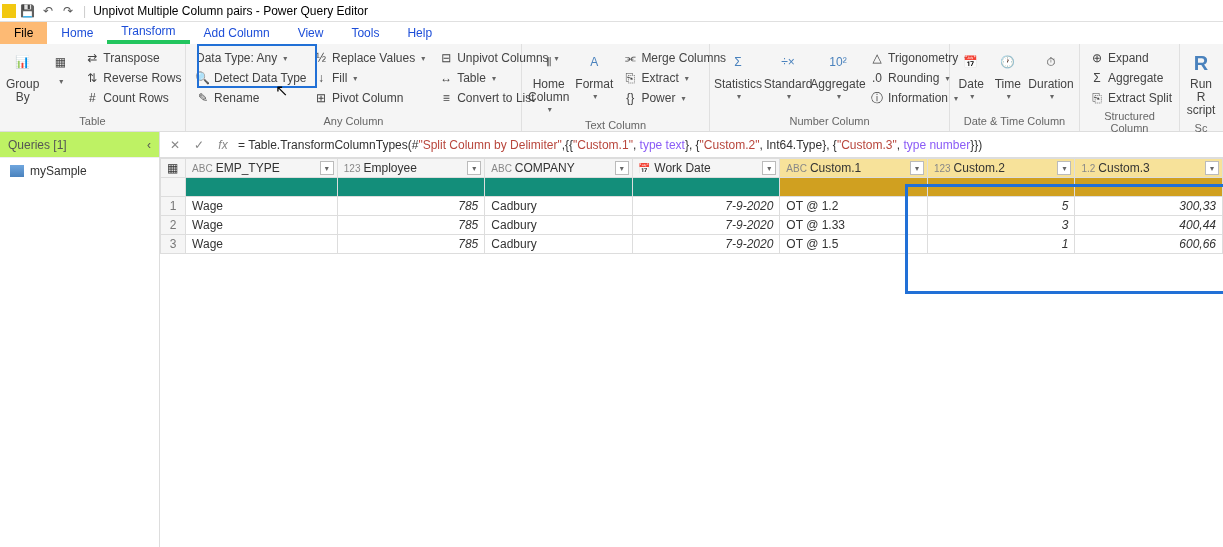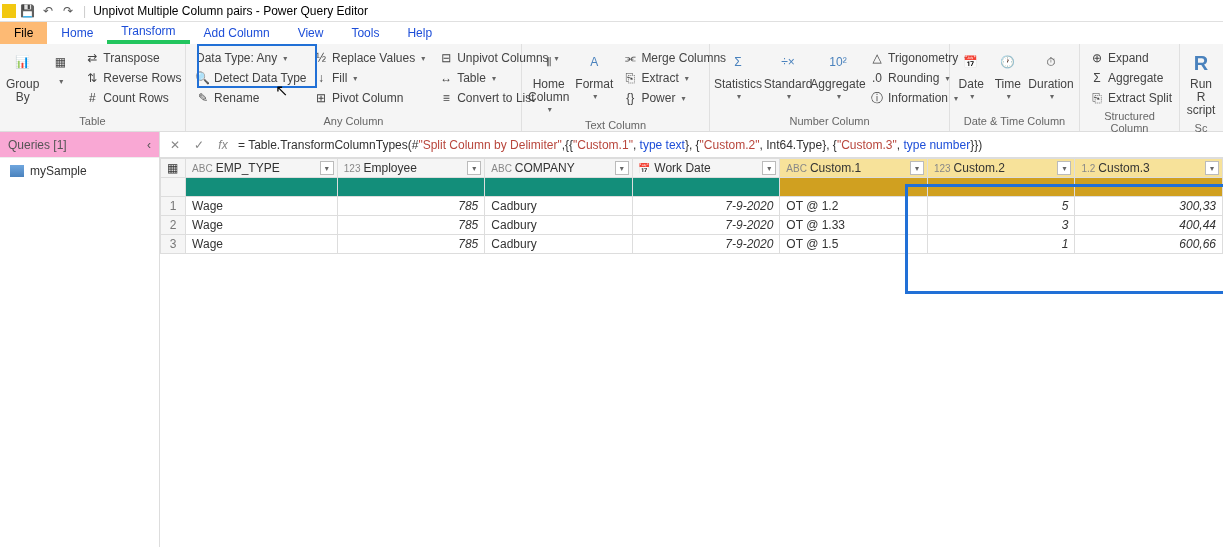--- a/index.html
+++ b/index.html
@@ -30,29 +30,29 @@
 .small-btn .ic { width: 14px; height: 14px; display: inline-flex; align-items: center; justify-content: center; }
 .dd { margin-left: 2px; font-size: 8px; color: #666; }
 
 .hl-box { position: absolute; border: 2px solid #2170d6; pointer-events: none; z-index: 10; }
 .hl1 { left: 197px; top: 0px; width: 120px; height: 44px; }
 .cursor { position: absolute; left: 275px; top: 37px; z-index: 20; font-size: 16px; color: #000; }
 
 
 .content { display: flex; height: calc(100% - 132px); }
 .queries { width: 160px; border-right: 1px solid #ddd; background: #fff; }
-.queries .hdr { height: 26px; display: flex; align-items: center; justify-content: space-between; padding: 0 8px; background: #f9a8d4; border-bottom: 1px solid #eee; color: #555; }
+.queries .hdr { height: 26px; display: flex; align-items: center; justify-content: space-between; padding: 0 8px; background: #bef264; border-bottom: 1px solid #eee; color: #555; }
 .query-item { padding: 6px 10px; display: flex; align-items: center; gap: 6px; color: #333; }
 .query-item .qic { width: 14px; height: 12px; background: linear-gradient(#6fa6de,#4a82bd); display: inline-block; }
 
 .main { flex: 1; display: flex; flex-direction: column; position: relative; }
 .formula { height: 26px; display: flex; align-items: center; border-bottom: 1px solid #ddd; padding: 0 6px; gap: 6px; }
 .fbtn { width: 18px; height: 18px; display: inline-flex; align-items: center; justify-content: center; color: #888; }
 .fbox { flex: 1; font-family: Consolas, monospace; font-size: 12px; color: #333; white-space: nowrap; }
-.fbox .kw-blue { color: #1d4ed8; }
+.fbox .kw-blue { color: #8b5cf6; }
 .fbox .str { color: #b8463c; }
 
 
 .grid-wrap { position: relative; flex:1; overflow: hidden; }
 .grid { border-collapse: collapse; width: 100%; }
 .grid th, .grid td { border: 1px solid #ddd; height: 19px; padding: 0 6px; font-size: 12px; color: #333; }
 .grid th { background: #f5f5f5; text-align: left; font-weight: normal; position: relative; }
 .grid th.sel { background: #f7e29a; }
 .grid th .coltype { font-size: 10px; color: #888; margin-right: 3px; }
 .grid th .flt { position: absolute; right: 3px; top: 2px; width: 14px; height: 14px; border: 1px solid #bbb; background: #fff; font-size: 8px; display: flex; align-items: center; justify-content: center; color: #666; }

